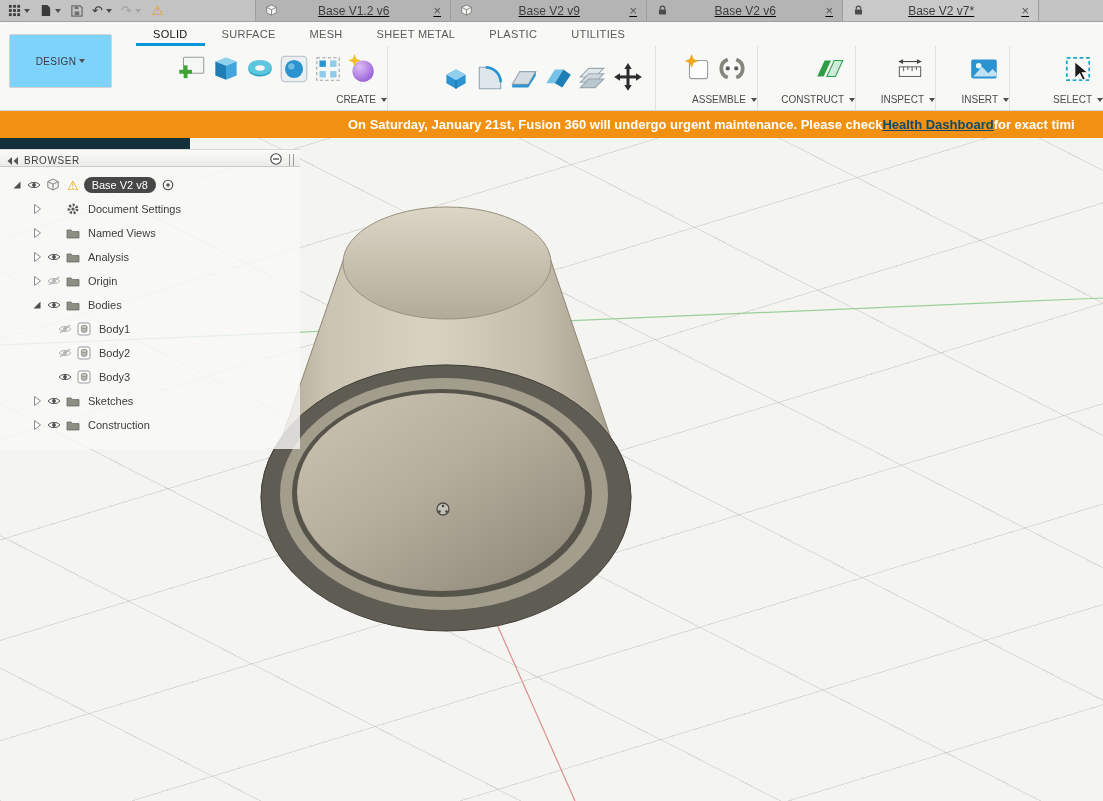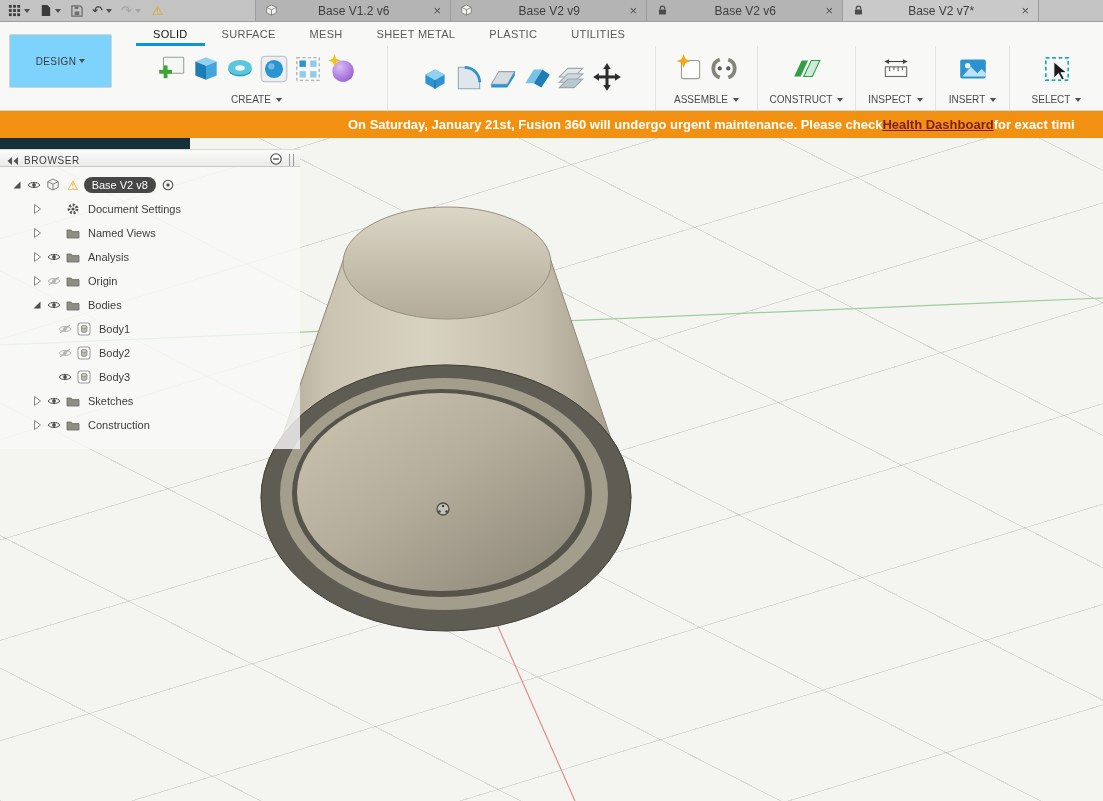--- a/index.html
+++ b/index.html
@@ -7,21 +7,21 @@
     font-family:"Liberation Sans", sans-serif; background:#f4f4f1; position:relative; }
 
   
   .titlebar { position:absolute; top:0; left:0; right:0; height:22px;
     background:#c3c3c3; border-bottom:1px solid #a0a0a0; display:flex; align-items:stretch; }
   .tb-left { width:255px; display:flex; align-items:center; gap:9px; padding:0 8px; flex:none; }
   .tb-btn { display:flex; align-items:center; cursor:default; }
   .caret { width:0; height:0; border-left:3.5px solid transparent; border-right:3.5px solid transparent;
     border-top:4px solid #4e4e4e; margin-left:3px; }
   .glyph { font-size:13px; line-height:1; }
-  .doc-tabs { flex:1; display:flex; }
+  .doc-tabs { flex:1; display:flex;text-decoration:underline; }
   .doc-tab { width:196px; display:flex; align-items:center; padding:0 9px;
     background:#b4b4b4; border-right:1px solid #9d9d9d; }
   .doc-tab:first-child { border-left:1px solid #9d9d9d; }
   .doc-tab.active { background:#c9c9c9;gap:26px; }
   .doc-tab .tab-label { flex:1; text-align:center; font-size:12px; color:#3e3e3e;
     white-space:nowrap; overflow:hidden; }
   .doc-tab .tab-close { font-size:13px; color:#555; margin-left:4px; line-height:1; }
   .i13 { width:13px; height:13px; flex:none; }
 
   
@@ -29,31 +29,31 @@
     background:#f8f8f7; border-bottom:1px solid #d6d6d4; }
   .design-btn { position:absolute; left:9px; top:12px; width:103px; height:54px;
     background:#7dd3fc; border:1px solid #d2d2d0; border-radius:2px;
     display:flex; align-items:center; justify-content:center;
     font-size:10px; color:#3a3a3a; letter-spacing:.4px; }
   .ribbon-tabs { position:absolute; left:136px; top:0; height:24px; display:flex; }
   .rtab { padding:0 17px; display:flex; align-items:center; font-size:11px; color:#5a5a5a;
     letter-spacing:.3px; }
   .rtab.active { color:#111; box-shadow:inset 0 -3px 0 #0a95d6; }
   .ribbon-groups { position:absolute; left:126px; top:24px; right:0; bottom:0; display:flex; }
-  .rgroup { display:flex; flex-direction:column; border-right:1px solid #e2e2e0; flex:none; }
+  .rgroup { display:flex; flex-direction:column; border-right:1px solid #e2e2e0; flex:none;align-items:flex-end; }
   .g-icons { flex:1; display:flex; align-items:center; justify-content:center; padding:0 8px; }
   .g-label { height:17px; margin-bottom:2px; font-size:10px; color:#4a4a4a;
     display:flex; align-items:center; justify-content:center; gap:2px; }
   .ticon { width:32px; height:32px; margin:0 1px; flex:none; }
 
   
   .banner { position:absolute; top:111px; left:0; right:0; height:27px; background:#f29111;
     display:flex; align-items:center; white-space:nowrap; overflow:hidden;
     padding-left:348px; font-size:13px; font-weight:bold; color:#fff; }
-  .banner a.bn-link { color:#7f1d1d; text-decoration:underline; }
+  .banner a.bn-link { color:#0c4a6e; text-decoration:underline; }
 
   .dark-strip { position:absolute; top:138px; left:0; width:190px; height:11px; background:#14313a; }
 
   
   .viewport { position:absolute; top:138px; left:0; right:0; bottom:0;
     background-color:#f4f4f1;
     background-image:
       repeating-linear-gradient(163deg, rgba(150,150,144,0.28) 0px, rgba(150,150,144,0.28) 1px, transparent 1px, transparent 96px),
       repeating-linear-gradient(27deg, rgba(150,150,144,0.28) 0px, rgba(150,150,144,0.28) 1px, transparent 1px, transparent 118px);
   }

